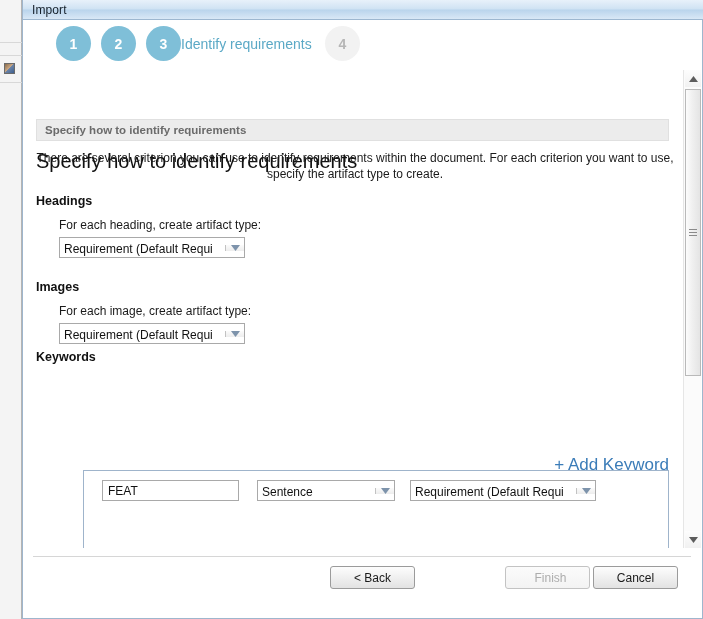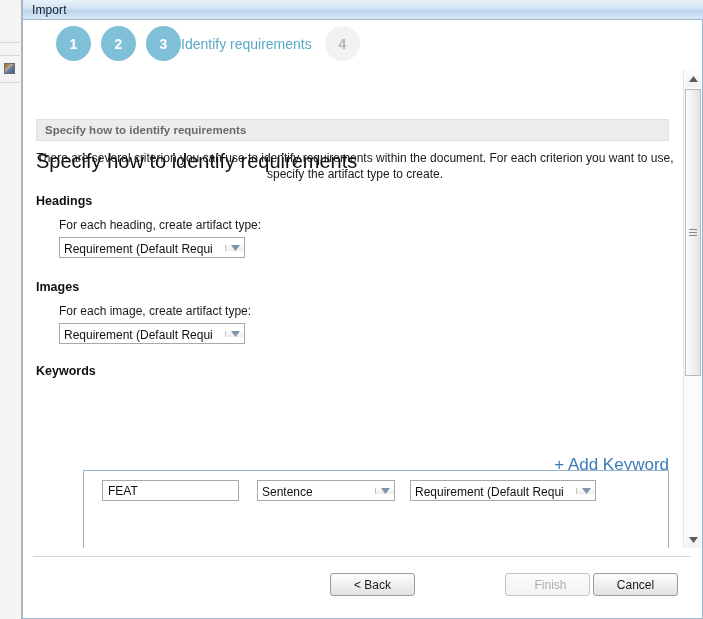--- a/index.html
+++ b/index.html
@@ -281,21 +281,21 @@
     width: 658px; height: 1px;
     background: #d6d6d6;
   }
   #buttons {
     position: absolute;
     left: 0; top: 566px;
     width: 679px; height: 30px;
   }
   .btn {
     position: absolute;
-    top: 7px;
+    top: 0;
     width: 85px; height: 23px;
     box-sizing: border-box;
     border: 1px solid #9b9b9b;
     border-radius: 3px;
     background: linear-gradient(to bottom, #fdfdfd 0%, #f1f1f1 45%, #e2e2e2 100%);
     font-family: "Liberation Sans", sans-serif;
     font-size: 12px;
     color: #1a1a1a;
     cursor: pointer;
   }
@@ -379,21 +379,21 @@
       <div class="field-label" style="top:234px">For each image, create artifact type:</div>
       <div class="combo" style="left:36px; top:253px; width:186px;">
         <span class="combo-value">Requirement (Default Requi</span>
         <span class="combo-arrow">
           <svg width="9" height="6" viewBox="0 0 9 6">
               <path d="M0 0 L9 0 L4.5 6 Z" fill="#7d93ab"></path>
             </svg>
         </span>
       </div>
 
-      <div class="group-heading" style="top:294px">Keywords</div>
+      <div class="group-heading" style="top:280px">Keywords</div>
       <a id="kw-add" href="#">+ Add Keyword</a>
 
       <div id="kw-panel">
         <div style="position:relative; height:30px;">
           <input class="textinput" style="left: 6px; top: 9px; width: 137px;" value="FEAT">
           <div class="combo" style="left:161px; top:9px; width:138px;">
             <span class="combo-value">Sentence</span>
             <span class="combo-arrow">
               <svg width="9" height="6" viewBox="0 0 9 6">
                   <path d="M0 0 L9 0 L4.5 6 Z" fill="#7d93ab"></path>

